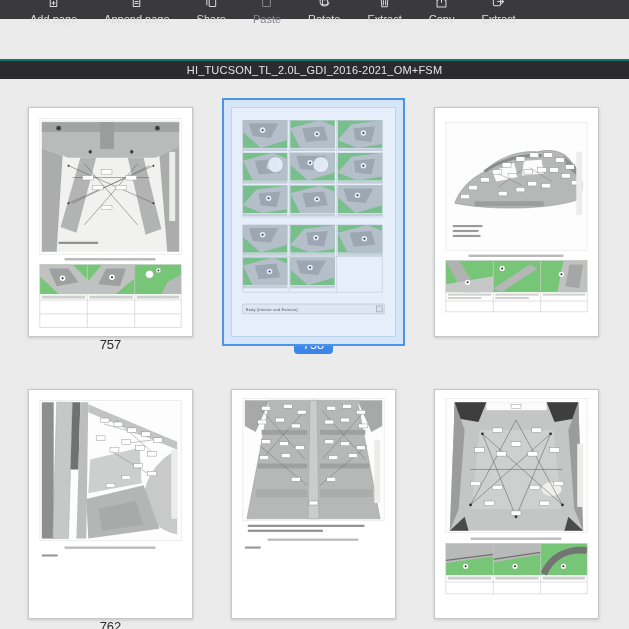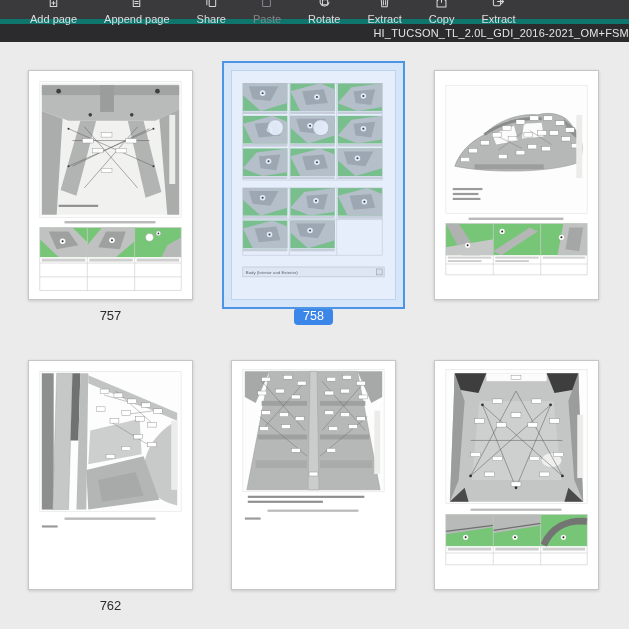--- a/index.html
+++ b/index.html
@@ -20,23 +20,23 @@
     background:none;border:none;padding:0;margin:0;
     color:#dededf;font-size:11px;font-family:inherit;
     cursor:default;white-space:nowrap;flex-direction:column;
   }
   .tb svg{display:block;}
   .tb.disabled{color:#85858a;}
   .tb .ic{stroke:#d9d9da;fill:none;stroke-width:1.1;stroke-linecap:round;stroke-linejoin:round;}
   .tb.disabled .ic{stroke:#85858a;}
   
   .titlebar{
-    height:18px;background:#2b2b2d;border-top:5px solid #0f766e;
-    display:flex;align-items:center;justify-content:flex-end;
-    color:#e4e4e5;font-size:11px;letter-spacing:.2px;
+    height:18px;background:#2b2b2d;border-top:2px solid #0f766e;
+    display:flex;align-items:center;justify-content:center;
+    color:#e4e4e5;font-size:11px;letter-spacing:.2px;margin-top:40px;
   }
   
   .grid{
     padding:28px 24px 0 28px;
     display:flex;flex-wrap:wrap;column-gap:38px;
   }
   .thumb{width:165px;margin-bottom:34px;}
   .page{
     position:relative;width:165px;height:230px;background:#fff;
     border:1px solid #c6c6c6;box-shadow:0 1px 3px rgba(0,0,0,.16);
@@ -44,21 +44,21 @@
   }
   .page svg{display:block;width:100%;height:100%;}
   .thumb.selected .page{
     border-color:#bcd4ef;
     box-shadow:0 0 0 7px #d6e5f7, 0 0 0 9px #4b94e6;
   }
   .thumb.selected .page::after{
     content:"";position:absolute;inset:0;
     background:rgba(125,172,232,.20);pointer-events:none;
   }
-  .num-row{margin-top:8px;text-align:center;font-size:13px;color:#2b2b2b;min-height:18px;}
+  .num-row{text-align:center;font-size:13px;color:#2b2b2b;min-height:18px;}
   .thumb.selected .num-row .pagenum{
     background:#3b86e8;color:#fff;border-radius:4px;
     padding:1px 9px 2px;display:inline-block;font-size:12.5px;
   }
 </style>
 </head>
 <body>
 
 <div class="toolbar">
   <button class="tb">

